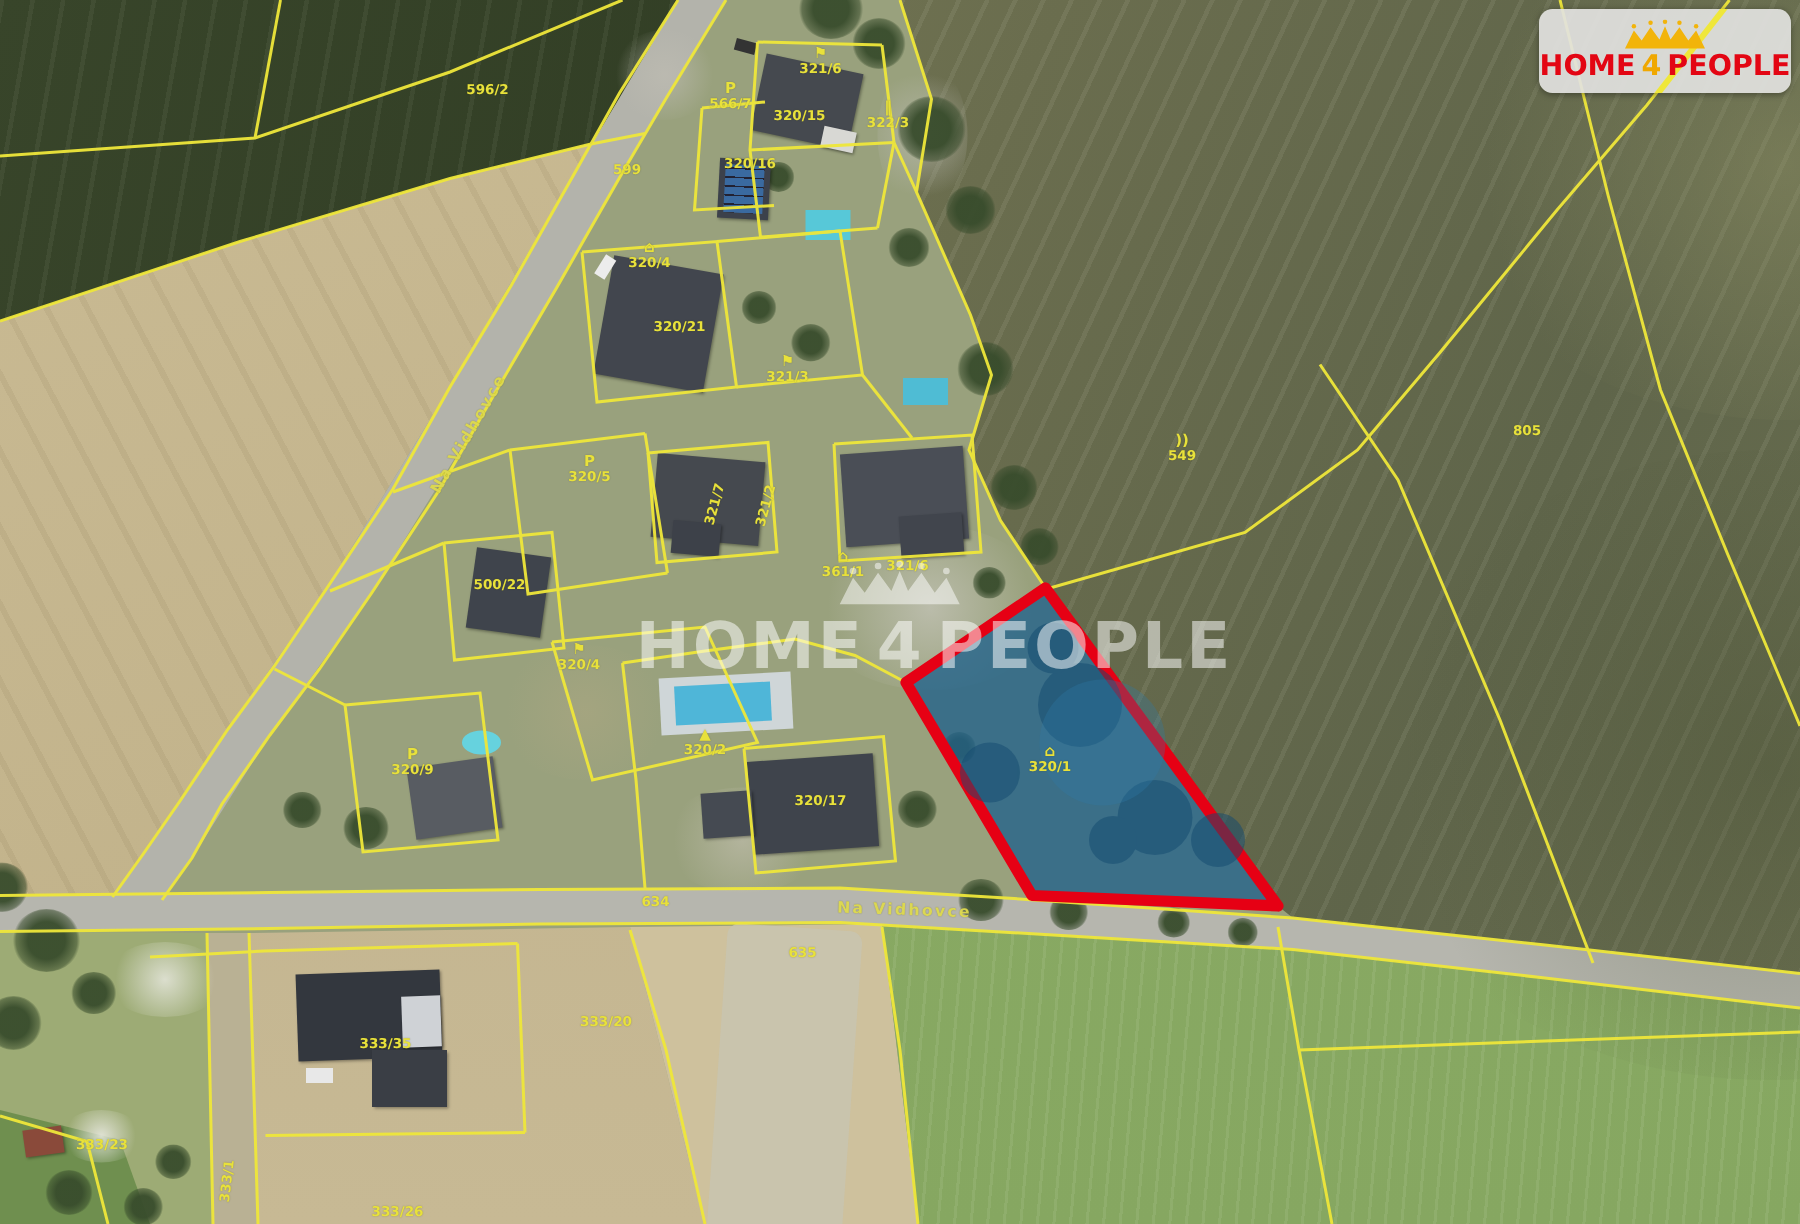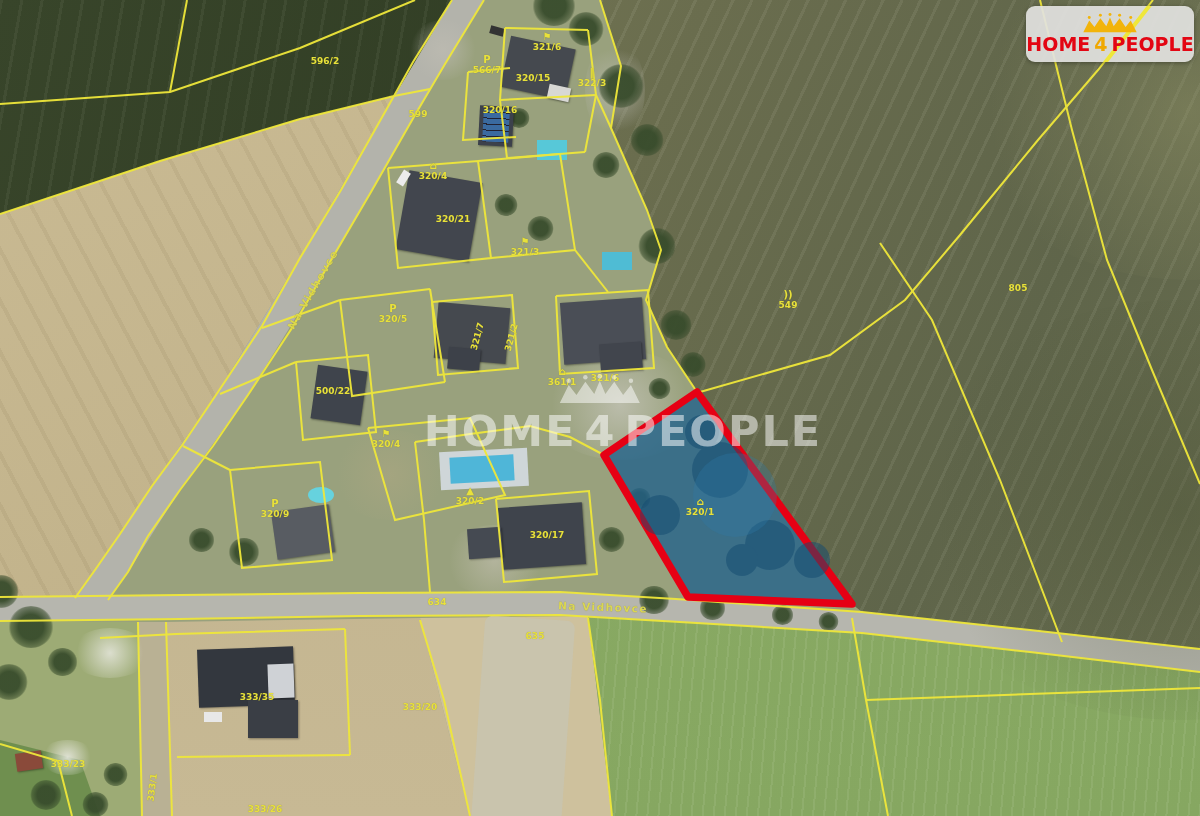--- a/index.html
+++ b/index.html
@@ -322,21 +322,21 @@
       </span>
       <span class="plabel" style="left: 153px; top: 788px; transform: translate(-50%, -55%) rotate(-83deg);">
         <i>333/1</i>
       </span>
       <span class="plabel" style="left: 257px; top: 698px; transform: translate(-50%, -55%) rotate(0deg);">
         <i>333/35</i>
       </span>
       <span class="plabel" style="left: 265px; top: 810px; transform: translate(-50%, -55%) rotate(0deg);">
         <i>333/26</i>
       </span>
-      <span class="plabel" style="left: 420px; top: 683px; transform: translate(-50%, -55%) rotate(0deg); margin-top: 25px;">
+      <span class="plabel" style="left: 404px; top: 683px; transform: translate(-50%, -55%) rotate(0deg);">
         <i>333/20</i>
       </span>
       <span class="plabel" style="left: 535px; top: 610px; transform: translate(-50%, -55%) rotate(0deg); margin-top: 27px;">
         <i>635</i>
       </span>
       <span class="plabel" style="left: 437px; top: 603px; transform: translate(-50%, -55%) rotate(0deg);">
         <i>634</i>
       </span>
       <span class="plabel road" style="left: 603px; top: 608px; transform: translate(-50%, -55%) rotate(2deg);">
         <i>Na Vidhovce</i>

